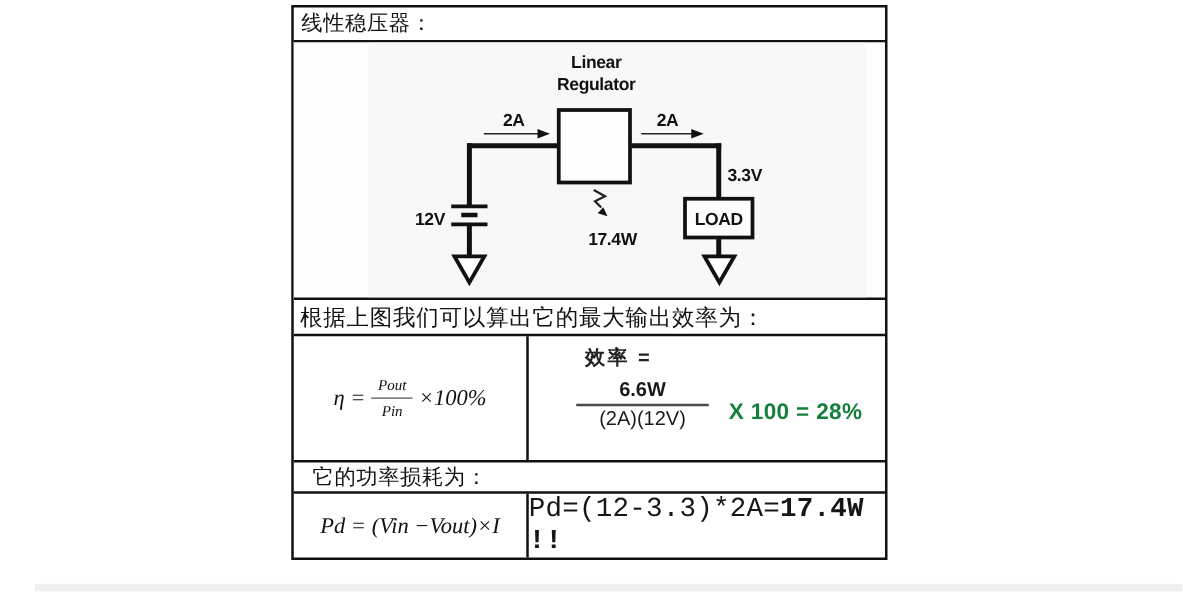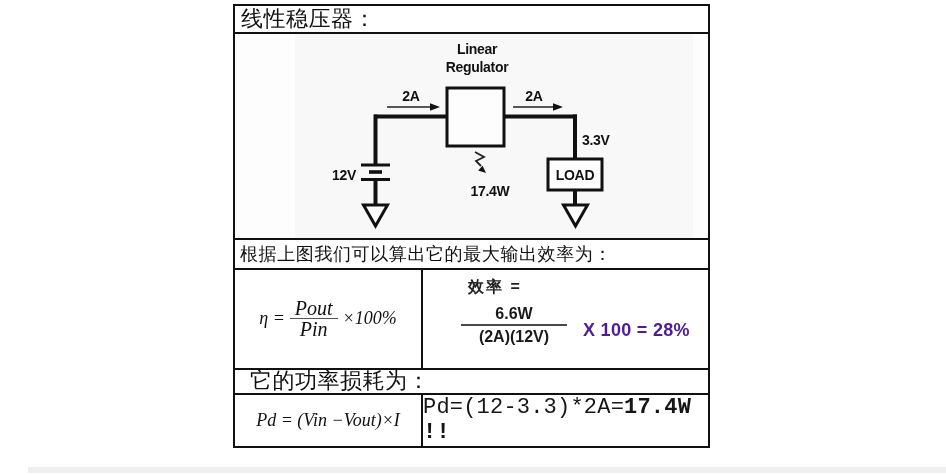--- a/index.html
+++ b/index.html
@@ -12,49 +12,49 @@
                border:2px solid #111; background:#fff; display:flex; flex-direction:column; }
   .row { position:relative; width:100%; border-bottom:2px solid #111; }
   .row:last-child { border-bottom:none; }
   .r1 { height:28px; display:flex; align-items:center; padding-left:6px; }
   .r2 { height:206px; background:#fdfdfd; }
   .r3 { height:30px; display:flex; align-items:center; padding-left:5px; }
   .r4 { height:101px; display:flex; }
   .r5 { height:25px; display:flex; align-items:center; padding-left:15px; }
   .r6 { height:52px; display:flex; }
 
-  .cjk-serif { font-family:"Liberation Serif","DejaVu Serif",serif; font-size:22px;
+  .cjk-serif { font-family:"Liberation Serif","DejaVu Serif",serif; font-size:17px;
                letter-spacing:0.5px; color:#111; }
   .r3 .cjk-serif { font-size:18px; letter-spacing:0.6px; }
 
   .cell-left  { width:188px; height:100%; border-right:2px solid #111;
                 display:flex; align-items:center; justify-content:center; }
   .cell-right { flex:1; height:100%; position:relative;
                 display:flex; align-items:center; justify-content:center; }
 
   
   .math { font-family:"Liberation Serif","DejaVu Serif",serif; font-style:italic;
           font-size:18px; color:#111; display:flex; align-items:center; gap:5px; }
   .frac { display:inline-flex; flex-direction:column; align-items:center; }
-  .frac .num, .frac .den { font-size:20px; line-height:17px; padding:0 5px; }
+  .frac .num, .frac .den { font-size:12px; line-height:17px; padding:0 5px; }
   .frac .num { padding-bottom:1px; }
   .frac .den { padding-top:2px; }
   .frac .bar { width:100%; height:0; border-top:1.6px solid #555; }
 
   
   .eff-cell { position:relative; width:100%; height:100%;border-radius:12px; }
   .eff-label { position:absolute; left:45px; top:7px; font-weight:bold; font-size:16px;
                letter-spacing:2px; color:#222; }
   .eff-row { position:absolute; left:36px; top:35px; display:flex; align-items:center; }
   .eff-frac { display:flex; flex-direction:column; align-items:center; min-width:110px; }
   .eff-frac .num { font-weight:bold; font-size:16px; line-height:18px; }
   .eff-frac .bar { width:106px; height:0; border-top:2.2px solid #4a4a4a; margin:1px 0 2px; }
-  .eff-frac .den { font-weight:bold; font-size:16px; line-height:18px; }
+  .eff-frac .den { font-weight:normal; font-size:16px; line-height:18px; }
   .eff-tail { font-weight:bold; font-size:18px; margin-left:14px; margin-top:10px;
-              letter-spacing:0.3px; color:#4c1d95; }
+              letter-spacing:0.3px; color:#15803d; }
 
   
   .pcalc { font-size:22px; letter-spacing:0.2px; color:#161616;font-family:Liberation Mono, monospace; }
   .pcalc b { font-weight:bold; }
 
   
   .bottom-band { position:absolute; left:28px; top:467px; width:918px; height:6px;
                  background:#efefef; }
 
   

